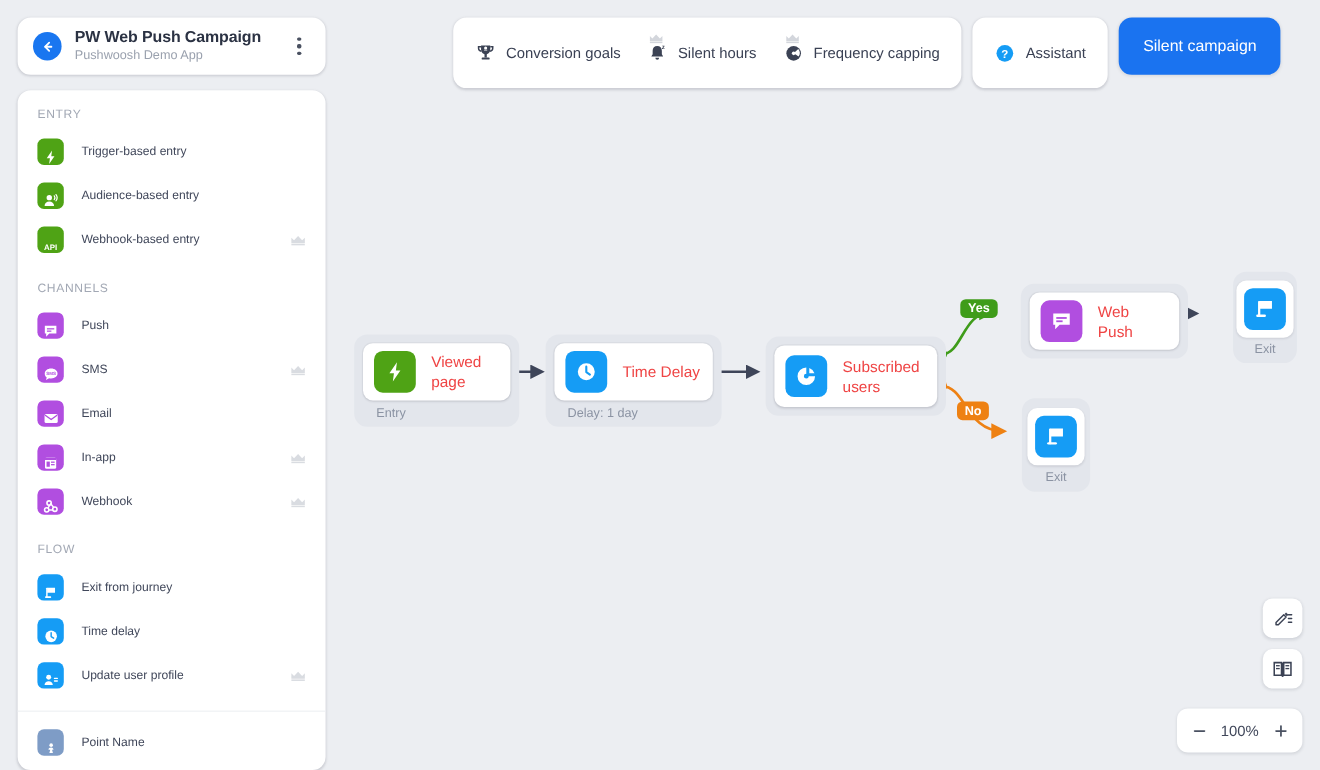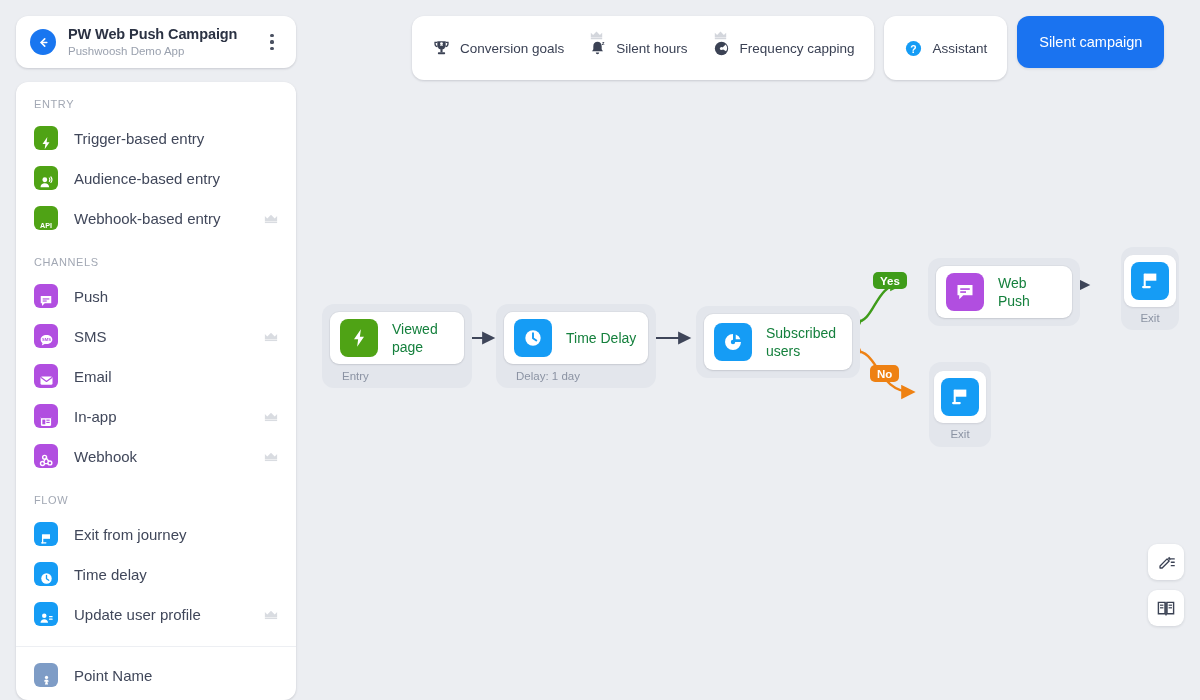--- a/index.html
+++ b/index.html
@@ -42,21 +42,21 @@
   }
   .sec + .sec { margin-top: 18px; }
   .pal-item {
     display: flex; align-items: center; height: 40px; padding: 0 18px; cursor: pointer;
   }
   .pal-ico {
     width: 24px; height: 24px; border-radius: 6px; flex: 0 0 auto;
     display: flex; align-items: flex-end; justify-content: center;
     color: #fff;
   }
-  .pal-label { margin-left: 16px; font-size: 15px; color: #40475a; flex: 1 1 auto; }
+  .pal-label { margin-left: 16px; font-size: 11px; color: #40475a; flex: 1 1 auto; }
   .crown { width: 14px; height: 11px; flex: 0 0 auto; opacity: .85; }
   .divider { height: 1px; background: #edeff3; margin: 12px 0 8px 0; }
 
   
   .toolbar-row { position: absolute; left: 412px; top: 16px; display: flex; gap: 10px; align-items: flex-start; }
   .tb-group {
     background: #fff; border-radius: 12px; height: 64px; display: flex; align-items: center;
     padding: 0 8px; box-shadow: 0 1px 3px rgba(16,24,40,.10), 0 1px 2px rgba(16,24,40,.06);
   }
   .tb-item {
@@ -78,21 +78,21 @@
   .node-wrap { position: absolute; background: #e3e6ec; border-radius: 12px; }
   .node-card {
     background: #fff; border-radius: 9px; display: flex; align-items: center;
     box-shadow: 0 1px 2px rgba(16,24,40,.10), 0 0 0 1px rgba(16,24,40,.03);
     cursor: pointer;
   }
   .node-ico {
     width: 38px; height: 38px; border-radius: 8px; flex: 0 0 auto;
     display: flex; align-items: center; justify-content: center; color: #fff;
   }
-  .node-label { margin-left: 14px; font-size: 14px; color: #15803d; line-height: 18px; }
+  .node-label { margin-left: 14px; font-size: 14px; color: #ef4444; line-height: 18px; }
   .node-sub { font-size: 11.5px; color: #8b93a3; padding-left: 12px; margin-top: 6px; }
 
   .exit-wrap { position: absolute; background: #e3e6ec; border-radius: 12px;
                display: flex; flex-direction: column; align-items: center; }
   .exit-card {
     background: #fff; border-radius: 9px; width: 52px; height: 52px;
     display: flex; align-items: center; justify-content: center;
     box-shadow: 0 1px 2px rgba(16,24,40,.10); cursor: pointer;
   }
   .exit-ico { width: 38px; height: 38px; border-radius: 8px; background: #159cf5;
@@ -496,15 +496,29 @@
           <path d="M11 4.4 h6.6 v11.4 H11z" fill="none" stroke="#3b4254" stroke-width="1.4"></path>
           <rect x="9.2" y="4.4" width="1.6" height="13" fill="#3b4254"></rect>
           <rect x="4" y="6.6" width="3.4" height="1.2" fill="#3b4254"></rect>
           <rect x="4" y="9.2" width="3.4" height="1.2" fill="#3b4254"></rect>
           <rect x="12.6" y="6.6" width="3.4" height="1.2" fill="#3b4254"></rect>
           <rect x="12.6" y="9.2" width="3.4" height="1.2" fill="#3b4254"></rect>
         </svg>
       </div>
     </div>
 
+    <div class="zoom-bar">
+      <div class="zoom-btn">
+        <svg width="15" height="15" viewBox="0 0 16 16">
+          <rect x="2.4" y="7.2" width="11.2" height="1.7" rx=".8" fill="#4a5161"></rect>
+        </svg>
+      </div>
+      <div class="zoom-val">100%</div>
+      <div class="zoom-btn">
+        <svg width="15" height="15" viewBox="0 0 16 16">
+          <rect x="2.4" y="7.2" width="11.2" height="1.7" rx=".8" fill="#4a5161"></rect>
+          <rect x="7.15" y="2.4" width="1.7" height="11.2" rx=".8" fill="#4a5161"></rect>
+        </svg>
+      </div>
+    </div>
 
   </div>
 </div>
 
 </body></html>

